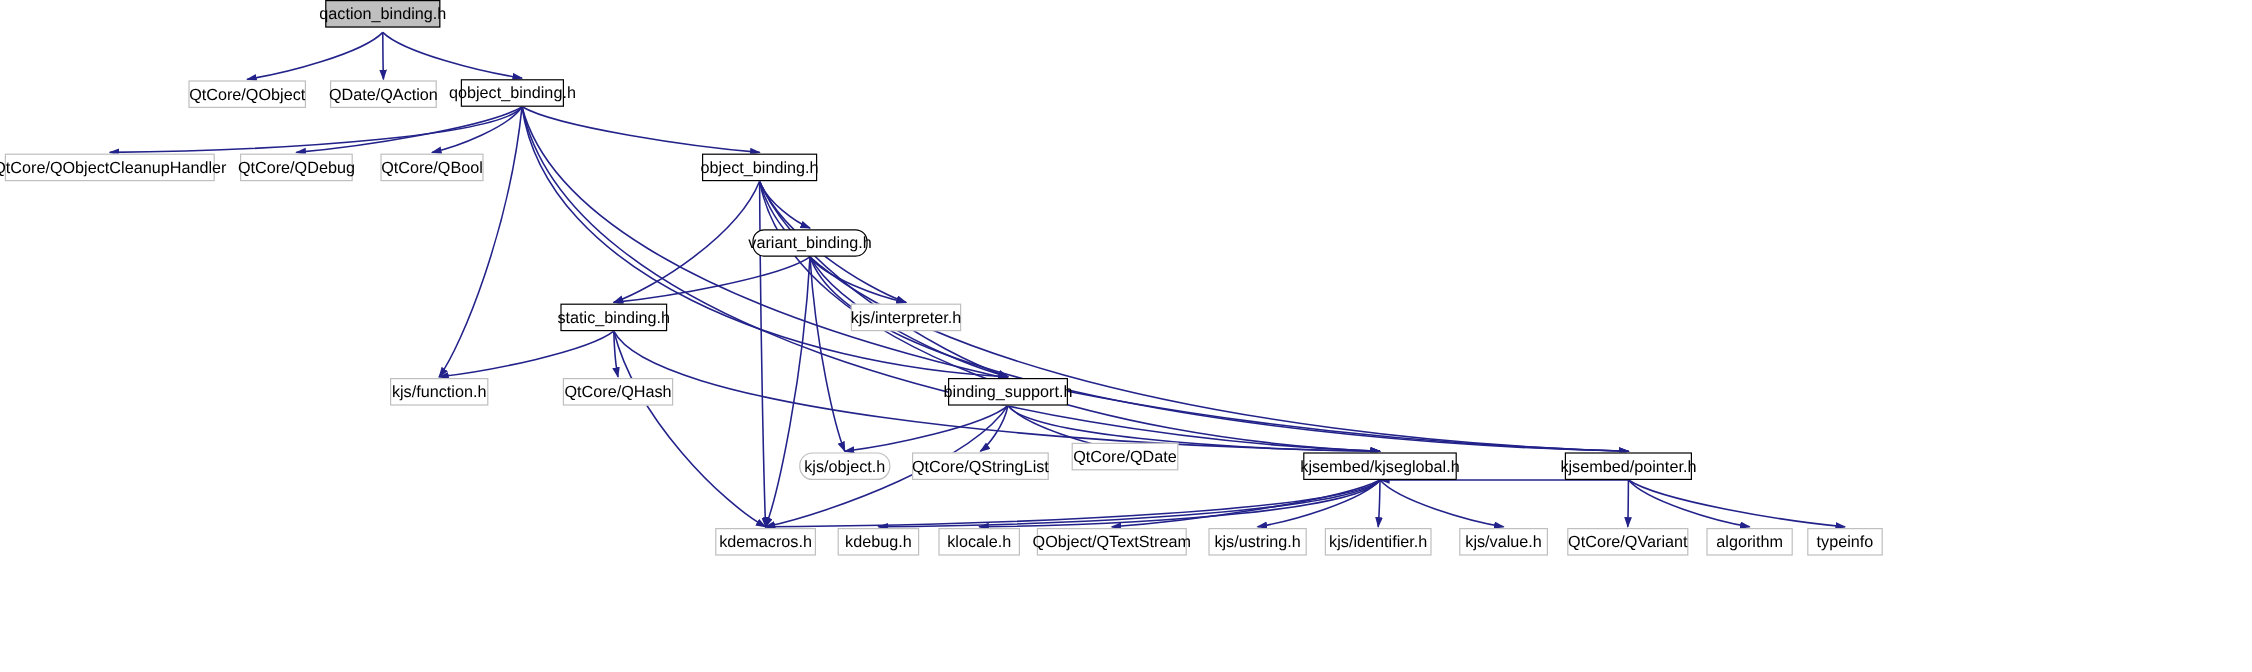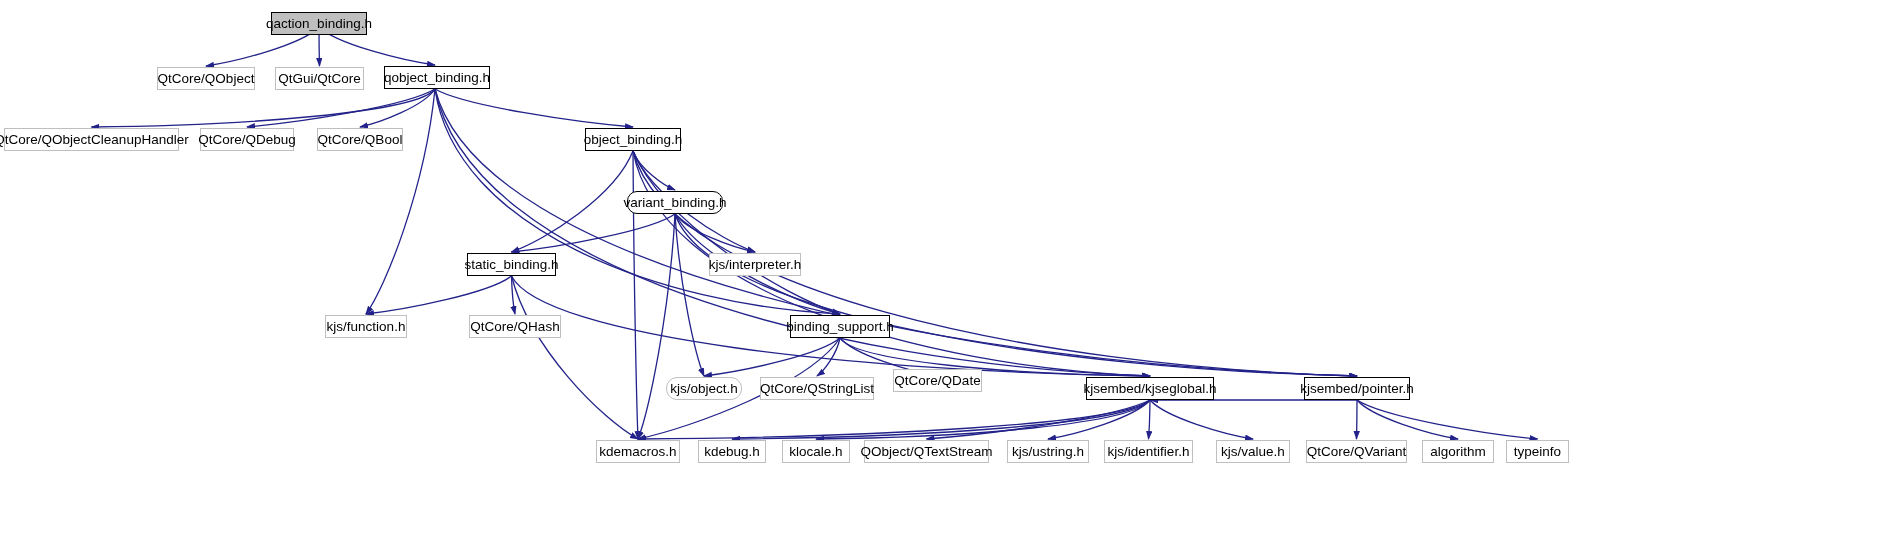--- a/index.html
+++ b/index.html
@@ -64,30 +64,30 @@
         <path d="M1150,400 C1134.7,417.55 1076.56,434.32 1048,439" marker-end="url(#arr)" stroke="#22228a"></path>
         <path d="M1150,400 C1149.775,417.55 1148.92,434.32 1148.5,439" marker-end="url(#arr)" stroke="#22228a"></path>
         <path d="M1150,400 C1165.45,417.55 1224.16,434.32 1253,439" marker-end="url(#arr)" stroke="#22228a"></path>
         <path d="M1357,400 C1356.925,417.55 1356.64,434.32 1356.5,439" marker-end="url(#arr)" stroke="#22228a"></path>
         <path d="M1357,400 C1372.15,417.55 1429.72,434.32 1458,439" marker-end="url(#arr)" stroke="#22228a"></path>
         <path d="M1357,400 C1384.075,417.55 1486.96,434.32 1537.5,439" marker-end="url(#arr)" stroke="#22228a"></path>
         <path d="M1357,400 C1325.95,400 1207.96,400 1150,400" marker-end="url(#arr)" stroke="#22228a"></path>
       </g>
   </svg>
   <div id="node-layer">
-      <div class="node current" style="left: 271px; top: 12px; width: 96px;">
+      <div class="node current" style="left: 271px; top: 0; width: 96px;">
         <span>qaction_binding.h</span>
       </div>
       <div class="node " style="left: 157px; top: 67px; width: 98px;">
         <span>QtCore/QObject</span>
       </div>
       <div class="node " style="left: 275px; top: 67px; width: 89px;">
-        <span>QtGui/QtCore</span>
+        <span>QDate/QAction</span>
       </div>
-      <div class="node bold" style="left: 384px; top: 66px; width: 106px; text-align: center;">
+      <div class="node bold" style="left: 384px; top: 66px; width: 86px; text-align: center;">
         <span>qobject_binding.h</span>
       </div>
       <div class="node " style="left: 4px; top: 128px; width: 175px;">
         <span>QtCore/QObjectCleanupHandler</span>
       </div>
       <div class="node " style="left: 200px; top: 128px; width: 94px;">
         <span>QtCore/QDebug</span>
       </div>
       <div class="node " style="left: 317px; top: 128px; width: 86px;">
         <span>QtCore/QBool</span>

